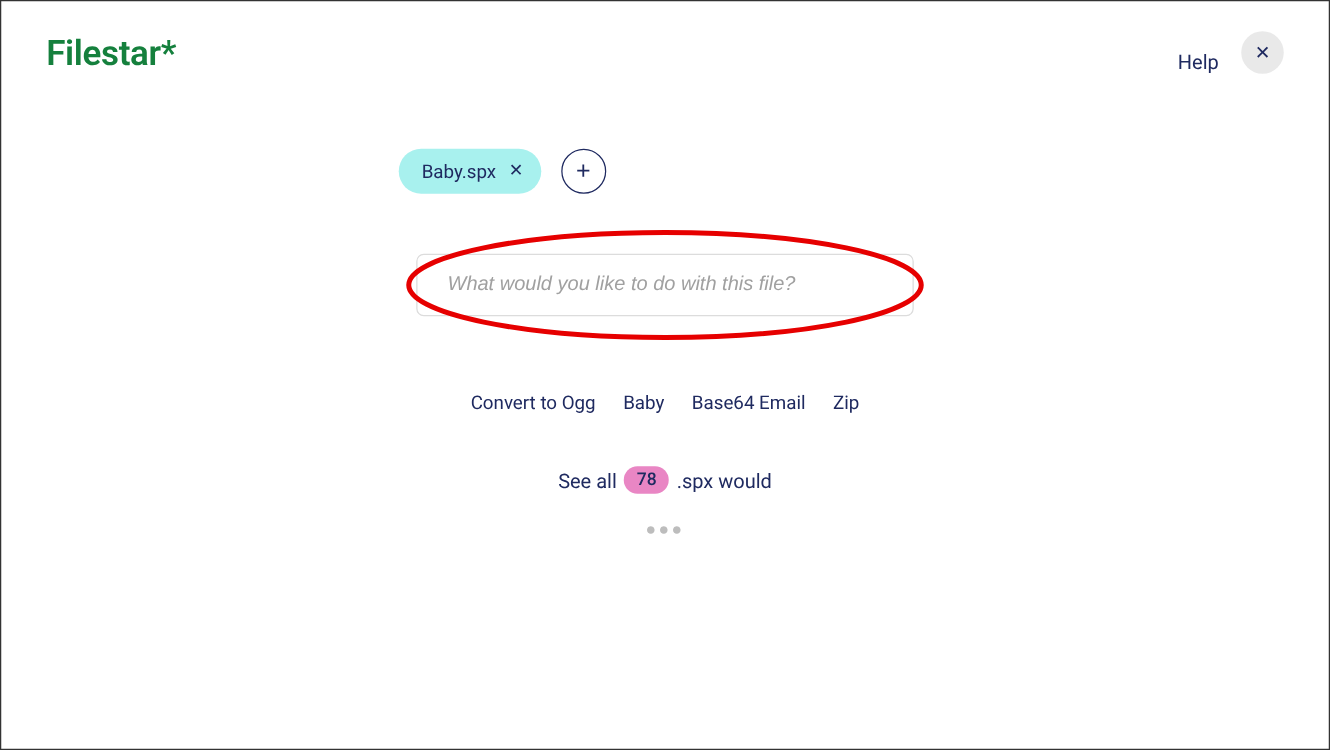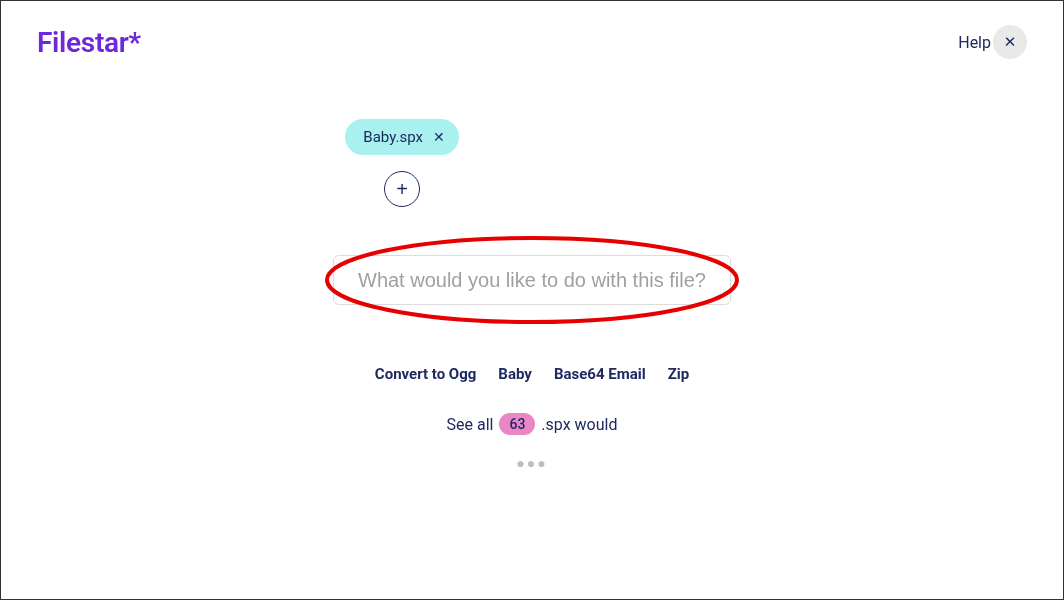--- a/index.html
+++ b/index.html
@@ -18,27 +18,27 @@
     }
     .header {
       display: flex;
       justify-content: space-between;
       align-items: center;
       padding: 24px 36px 0 36px;
     }
     .logo {
       font-size: 28px;
       font-weight: 600;
-      color: #6d28d9;
+      color: #15803d;
       letter-spacing: -0.3px;
     }
     .header-right {
       display: flex;
-      align-items: center;
-      gap: 2px;
+      align-items: flex-end;
+      gap: 18px;
     }
     .help-link {
       color: #1f2a60;
       font-size: 16px;
       text-decoration: none;
       cursor: pointer;
     }
     .close-button {
       width: 34px;
       height: 34px;
@@ -57,21 +57,20 @@
       flex-direction: column;
       align-items: center;
       margin-top: 60px;
     }
     .file-row {
       display: flex;
       align-items: center;
       gap: 16px;
       margin-bottom: 48px;
       margin-left: -260px;
-      flex-direction: column;
     }
     .file-chip {
       background: #a8f1ee;
       color: #1f2a60;
       border-radius: 20px;
       height: 36px;
       padding: 0 14px 0 18px;
       display: flex;
       align-items: center;
       gap: 10px;
@@ -101,53 +100,54 @@
       position: relative;
       width: 398px;
       margin-bottom: 60px;
     }
     .search-input {
       width: 100%;
       height: 50px;
       border: 1px solid #dcdcdc;
       border-radius: 6px;
       padding: 0 24px;
-      font-size: 20px;
+      font-size: 16px;
       color: #b91c1c;
       outline: none;
+      font-style: italic;
     }
     .search-input::placeholder {
       color: #a0a0a0;
     }
     .highlight-ellipse {
       position: absolute;
       left: 50%;
       top: 50%;
       transform: translate(-50%, -50%);
       pointer-events: none;
     }
     .suggestions {
       display: flex;
       gap: 22px;
       margin-bottom: 30px;
     }
     .suggestion {
       color: #1f2a60;
       font-size: 15px;
       cursor: pointer;
-      font-weight: bold;
     }
     .see-all {
       color: #1f2a60;
       font-size: 16px;
       display: flex;
       align-items: center;
       gap: 6px;
       cursor: pointer;
       margin-bottom: 20px;
+      margin-top: 12px;
     }
     .count-badge {
       background: #e986c4;
       color: #1f2a60;
       border-radius: 12px;
       padding: 3px 10px;
       font-size: 14px;
       font-weight: 500;
     }
     .dots {
@@ -191,19 +191,19 @@
 
   <div class="suggestions">
     <span class="suggestion">Convert to Ogg</span>
     <span class="suggestion">Baby</span>
     <span class="suggestion">Base64 Email</span>
     <span class="suggestion">Zip</span>
   </div>
 
   <div class="see-all">
     <span>See all</span>
-    <span class="count-badge">63</span>
+    <span class="count-badge">78</span>
     <span>.spx would</span>
   </div>
 
   <div class="dots">●●●</div>
 
 </div>
 
 </body></html>

